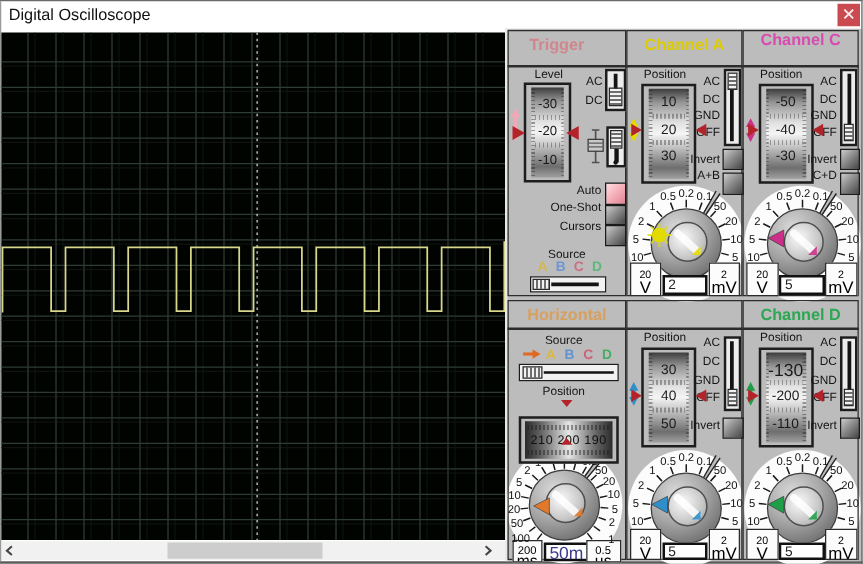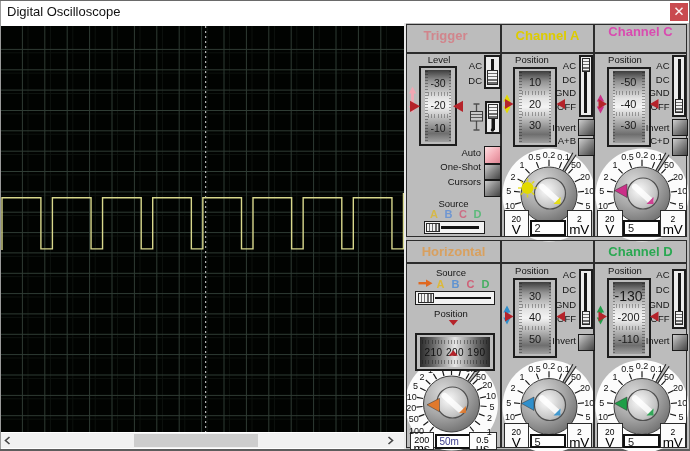--- a/index.html
+++ b/index.html
@@ -425,21 +425,21 @@
     </div>
     <div class="vbox" style="left:623px;top:433.5px;width:36.5px;height:14px;z-index:4">5</div>
     <div class="wbox" style="left:660px;top:423px;width:25.5px;height:24.5px;z-index:4">
       <div style="font-size:8.5px;margin-top:3px">2</div>
       <div style="font-size:13.5px;margin-top:-2px">mV</div>
     </div>
     <div class="wbox" style="left:409.5px;top:431.5px;width:24.5px;height:18px;z-index:4;overflow:hidden">
       <div style="font-size:9px;margin-top:2.5px">200</div>
       <div style="font-size:12.5px;margin-top:-3.5px">ms</div>
     </div>
-    <div class="vbox" style="left:434.5px;top:434px;width:40px;height:14.5px;z-index:4;color:#3b3b8c;font-size:10px">50m</div>
+    <div class="vbox" style="left:434.5px;top:434px;width:40px;height:14.5px;z-index:4;color:#3b3b8c;font-size:14px">50m</div>
     <div class="wbox" style="left:468.5px;top:431.5px;width:28px;height:18px;z-index:4;overflow:hidden">
       <div style="font-size:9px;margin-top:2.5px">0.5</div>
       <div style="font-size:12.5px;margin-top:-3.5px">µs</div>
     </div>
     <svg class="abs" style="left:0;top:0;z-index:5" width="690" height="451">
       <polygon points="408.8,93.5 416.2,93.5 412.5,86.5" fill="#f2a7b4"></polygon>
       <polygon points="408.8,106 416.2,106 412.5,113" fill="#f2a7b4"></polygon>
       <rect x="411.1" y="93.0" width="2.8" height="13.5" fill="#f2a7b4"></rect>
       <polygon points="410.0,100.7 410.0,111.89999999999999 420.0,106.3" fill="#b5232a"></polygon>
       <polygon points="463.0,100.7 463.0,111.89999999999999 453.0,106.3" fill="#b5232a"></polygon>

